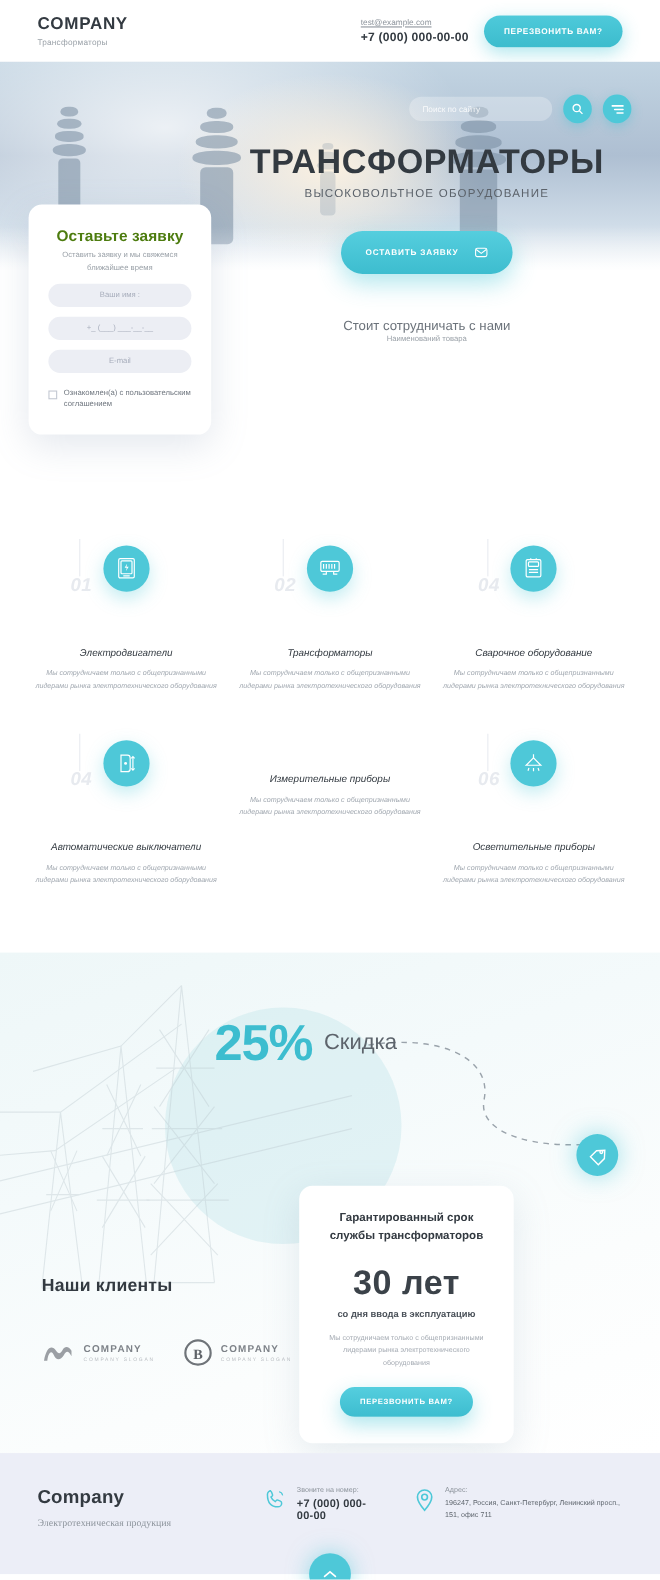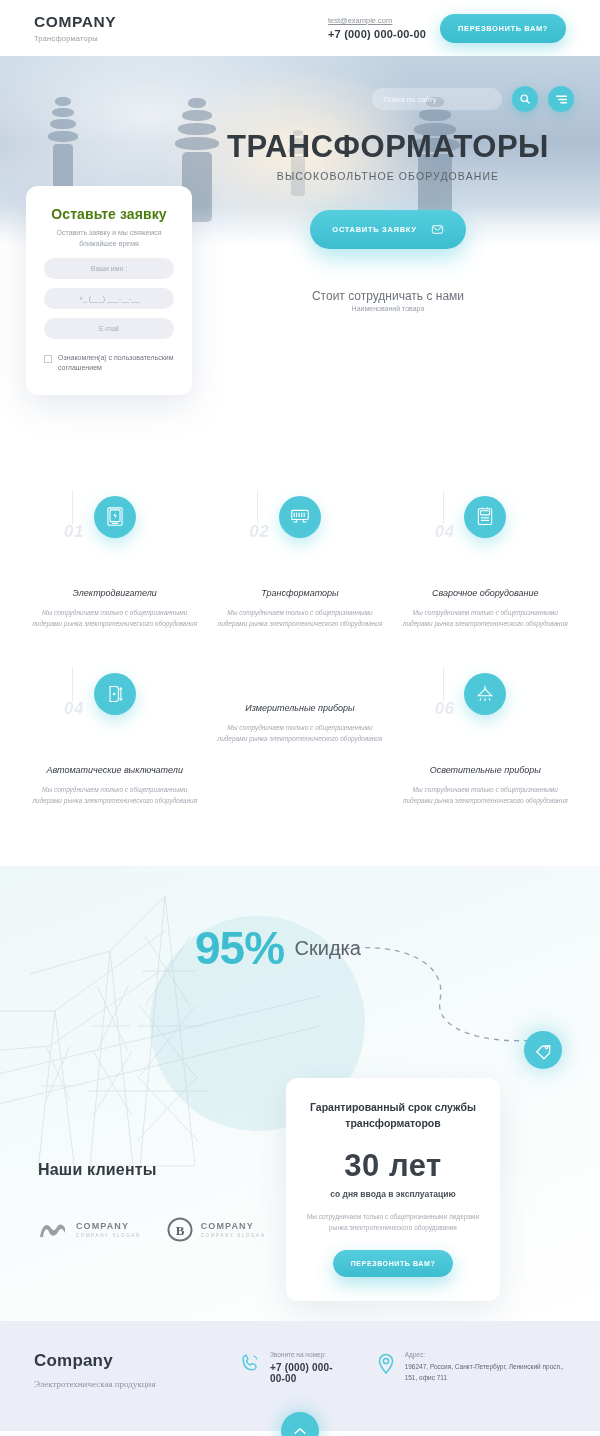--- a/index.html
+++ b/index.html
@@ -174,21 +174,21 @@
   .disc-sub { font-size: 11px; color: #5a6169; margin-top: 4px; margin-left: 2px; }
   .tag-btn {
     position: absolute; right: 38px; top: 165px; z-index: 5;
     width: 38px; height: 38px; border-radius: 50%; background: #4ec8d8;
     display: flex; align-items: center; justify-content: center; border: none; cursor: pointer;
     box-shadow: 0 0 22px rgba(78,200,216,.55);
   }
   .dashed-path { position: absolute; left: 330px; top: 78px; z-index: 3; }
 
   .warranty {
-    position: absolute; left: 286px; top: 212px; width: 214px; z-index: 6;
+    position: absolute; left: 272px; top: 212px; width: 195px; z-index: 6;
     background: #fff; border-radius: 12px; padding: 22px 18px 24px 18px;
     box-shadow: 0 10px 34px rgba(120,150,170,.18);
     text-align: center;
   }
   .w-title { font-size: 10.5px; font-weight: bold; color: #333a41; line-height: 1.5; }
   .w-big { font-size: 31px; font-weight: bold; color: #3b4249; margin-top: 16px; letter-spacing: .5px; }
   .w-mid { font-size: 8.5px; font-weight: bold; color: #4a5159; margin-top: 5px; }
   .w-desc { font-size: 6.5px; color: #a6acb4; line-height: 1.75; margin-top: 12px; }
   .w-btn {
     margin-top: 16px;
@@ -456,21 +456,21 @@
         <path d="M40 98 L120 75 L175 20 M0 135 L65 135 L175 55 M0 175 L60 170 L170 95"></path>
         <path d="M0 200 L330 120 M0 230 L330 150"></path>
       </g>
     </svg>
 
     <svg class="dashed-path" width="220" height="110" viewBox="0 0 220 110">
       <path d="M5 6 C70 -4 118 18 110 56 C104 88 160 100 205 96" fill="none" stroke="#9aa3ab" stroke-width="1.3" stroke-dasharray="5 5"></path>
     </svg>
 
     <div class="disc-head">
-      <span class="disc-pct">95%</span>
+      <span class="disc-pct">25%</span>
       <span class="disc-word">Скидка</span>
     </div>
 
     <button class="tag-btn">
       <svg width="19" height="19" viewBox="0 0 24 24" fill="none" stroke="#fff" stroke-width="1.6">
         <path d="M3.5 13.5l7-7 9.5-.5-.5 9.5-7 7z"></path>
         <circle cx="16" cy="8" r="1.6"></circle>
       </svg>
     </button>
 

